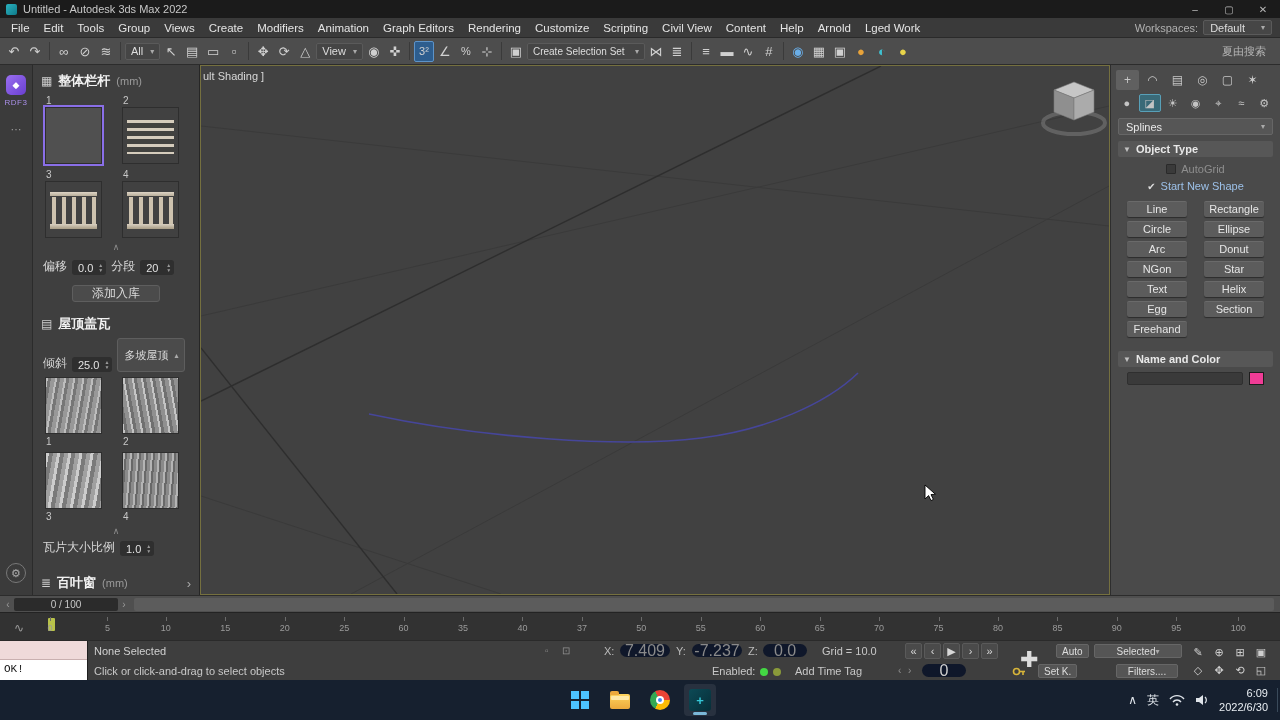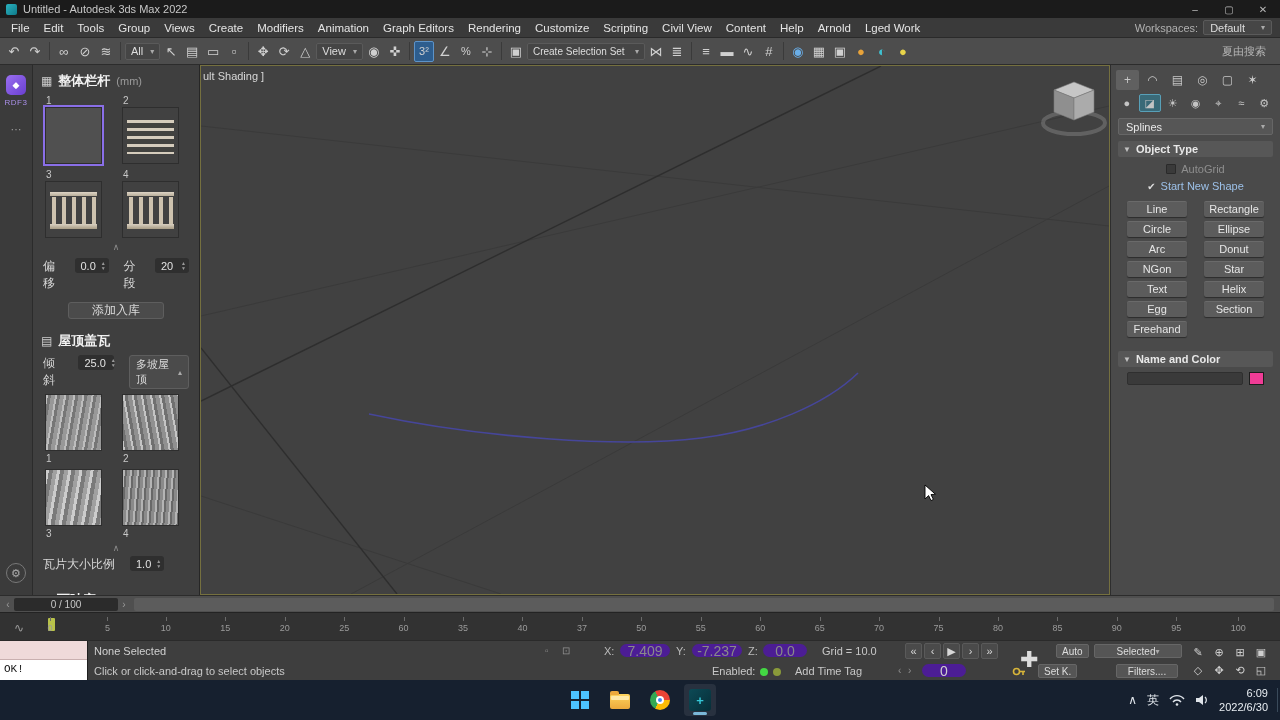--- a/index.html
+++ b/index.html
@@ -68,26 +68,26 @@
     repeating-linear-gradient(90deg,#cdc2ae 0 4px,rgba(0,0,0,0) 4px 10px);
     background-position:4px 10px,4px 42px,6px 15px;background-size:47px 4px,47px 5px,45px 27px;
     background-repeat:no-repeat;background-color:#414141}
   .t-railing2{background-image:repeating-linear-gradient(180deg,#d5ccbc 0 3px,#42423f 3px 8px);
     background-position:4px 12px;background-size:47px 34px;background-repeat:no-repeat;background-color:#414141}
   .t-tile{background:repeating-linear-gradient(100deg,#bdbdbd 0 2px,#767676 2px 5px,#989898 5px 9px)}
   .t-tile.v2{background:repeating-linear-gradient(80deg,#c4c4c4 0 2px,#707070 2px 5px,#909090 5px 9px)}
   .t-tile.v3{background:repeating-linear-gradient(100deg,#cccccc 0 3px,#7a7a7a 3px 7px,#a0a0a0 7px 11px)}
   .t-tile.v4{background:repeating-linear-gradient(95deg,#b4b4b4 0 2px,#686868 2px 4px,#8a8a8a 4px 7px)}
   .collapse{text-align:center;color:#8a8a8a;font-size:9px;padding:4px 0 1px}
-  .spinrow{display:flex;align-items:flex-start;gap:15px;padding:5px 10px;font-size:12px;color:#d8d8d8}
+  .spinrow{display:flex;align-items:flex-end;gap:5px;padding:5px 10px;font-size:12px;color:#d8d8d8}
   .spin{display:inline-flex;align-items:center;background:#2f2f2f;border-radius:3px;
     padding:1px 3px 1px 6px;gap:5px;min-width:34px;justify-content:space-between;height:15px}
   .spinval{font-size:11px;color:#e2e2e2}
   .spinarr{display:flex;flex-direction:column;line-height:4.5px;font-size:5px;color:#9a9a9a}
-  .pbtn{display:block;margin:5px auto 2px;width:96px;height:17px;background:#4b4b4b;border:1px solid #5e5e5e;
+  .pbtn{display:block;margin:5px auto 2px;width:88px;height:17px;background:#4b4b4b;border:1px solid #5e5e5e;
     border-radius:3px;color:#ddd;font-size:12px;text-align:center;line-height:15px}
   .pp-dd{height:17px;background:#4b4b4b;border:1px solid #5e5e5e;border-radius:3px;display:inline-flex;
     align-items:center;gap:6px;padding:16px 6px;font-size:11px;color:#ddd}
 
   
   .viewport{left:200px;top:65px;width:910px;height:530px;background:#414141;border:1px solid #75703f}
   .vp-label{position:absolute;left:2px;top:4px;font-size:11px;color:#d8d8d8}
   .vp-grid{position:absolute;left:0;top:0}
   .viewcube{position:absolute;left:836px;top:10px}
   .vcursor{position:absolute;left:723px;top:418px}
@@ -139,22 +139,22 @@
   .rtick{position:relative;min-width:8px;text-align:center}
   .rtick::before{content:"";position:absolute;left:50%;top:-6px;width:1px;height:4px;background:#6a6a6a}
 
   
   .sb{left:0;top:640px;width:1280px;height:40px;background:#3e3e3e;border-top:1px solid #2a2a2a;
     font-size:11px;color:#d0d0d0}
   .listener{position:absolute;left:0;top:0;width:88px;height:40px;border-right:1px solid #1f1f1f}
   .lrow1{height:19px;background:#efdada;border-bottom:1px solid #c9b0b0}
   .lrow2{height:20px;background:#ffffff;color:#151515;font-size:11px;padding:3px 0 0 4px;
     font-family:"Liberation Mono",monospace}
-  .sfield{display:inline-flex;align-items:center;justify-content:center;background:#4c1d95;
-    border-radius:7px;height:13px;color:#8a8a8a;font-size:14px}
+  .sfield{display:inline-flex;align-items:center;justify-content:center;background:#0f172a;
+    border-radius:7px;height:13px;color:#8a8a8a;font-size:16px}
   .sbtn{display:inline-flex;align-items:center;justify-content:center;background:#555;border:1px solid #666;
     border-radius:2px;height:14px;color:#ddd;font-size:10px;padding:0 5px}
   .pbk{width:17px;height:16px;display:flex;align-items:center;justify-content:center;color:#d8d8d8;
     font-size:11px;background:#4a4a4a;border:1px solid #5a5a5a;border-radius:2px}
   .navcluster{position:absolute;left:1188px;top:3px;display:grid;grid-template-columns:repeat(4,20px);
     grid-auto-rows:17px;gap:1px}
   .nico{display:flex;align-items:center;justify-content:center;color:#cfcfcf;font-size:11px}
   .dot{width:8px;height:8px;border-radius:50%}
   .mini{color:#8f8f8f;font-size:10px}
 

